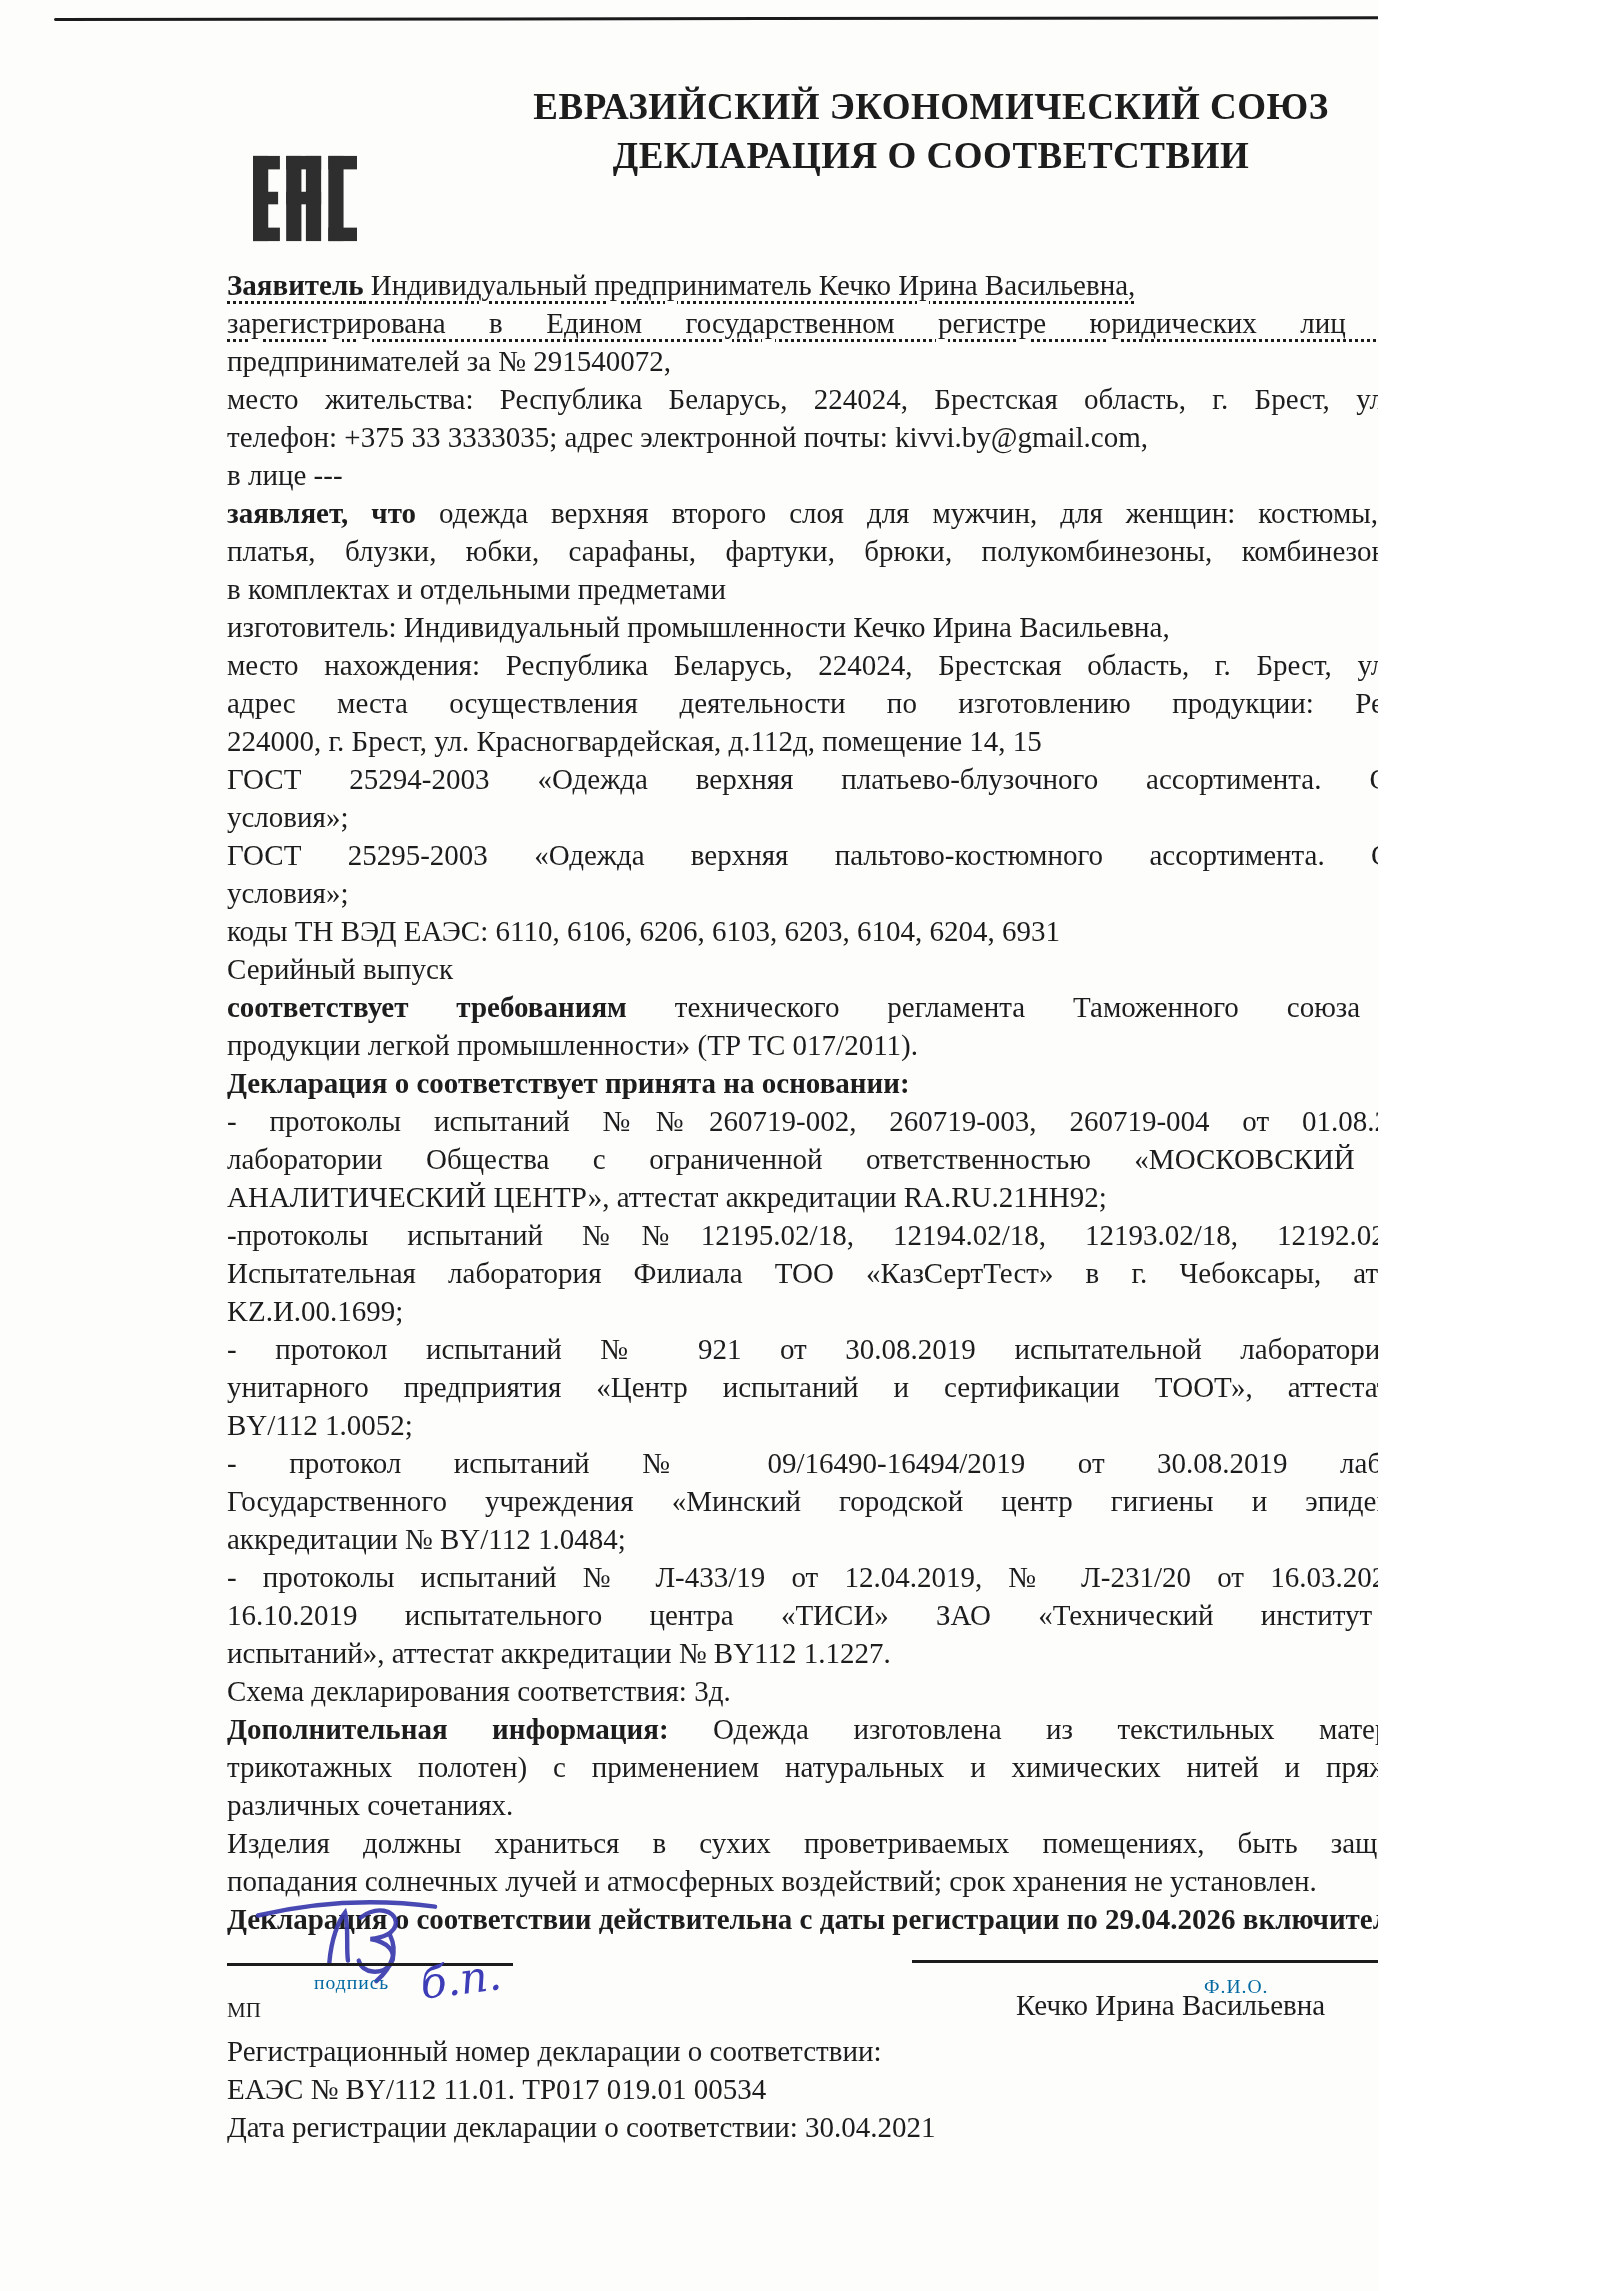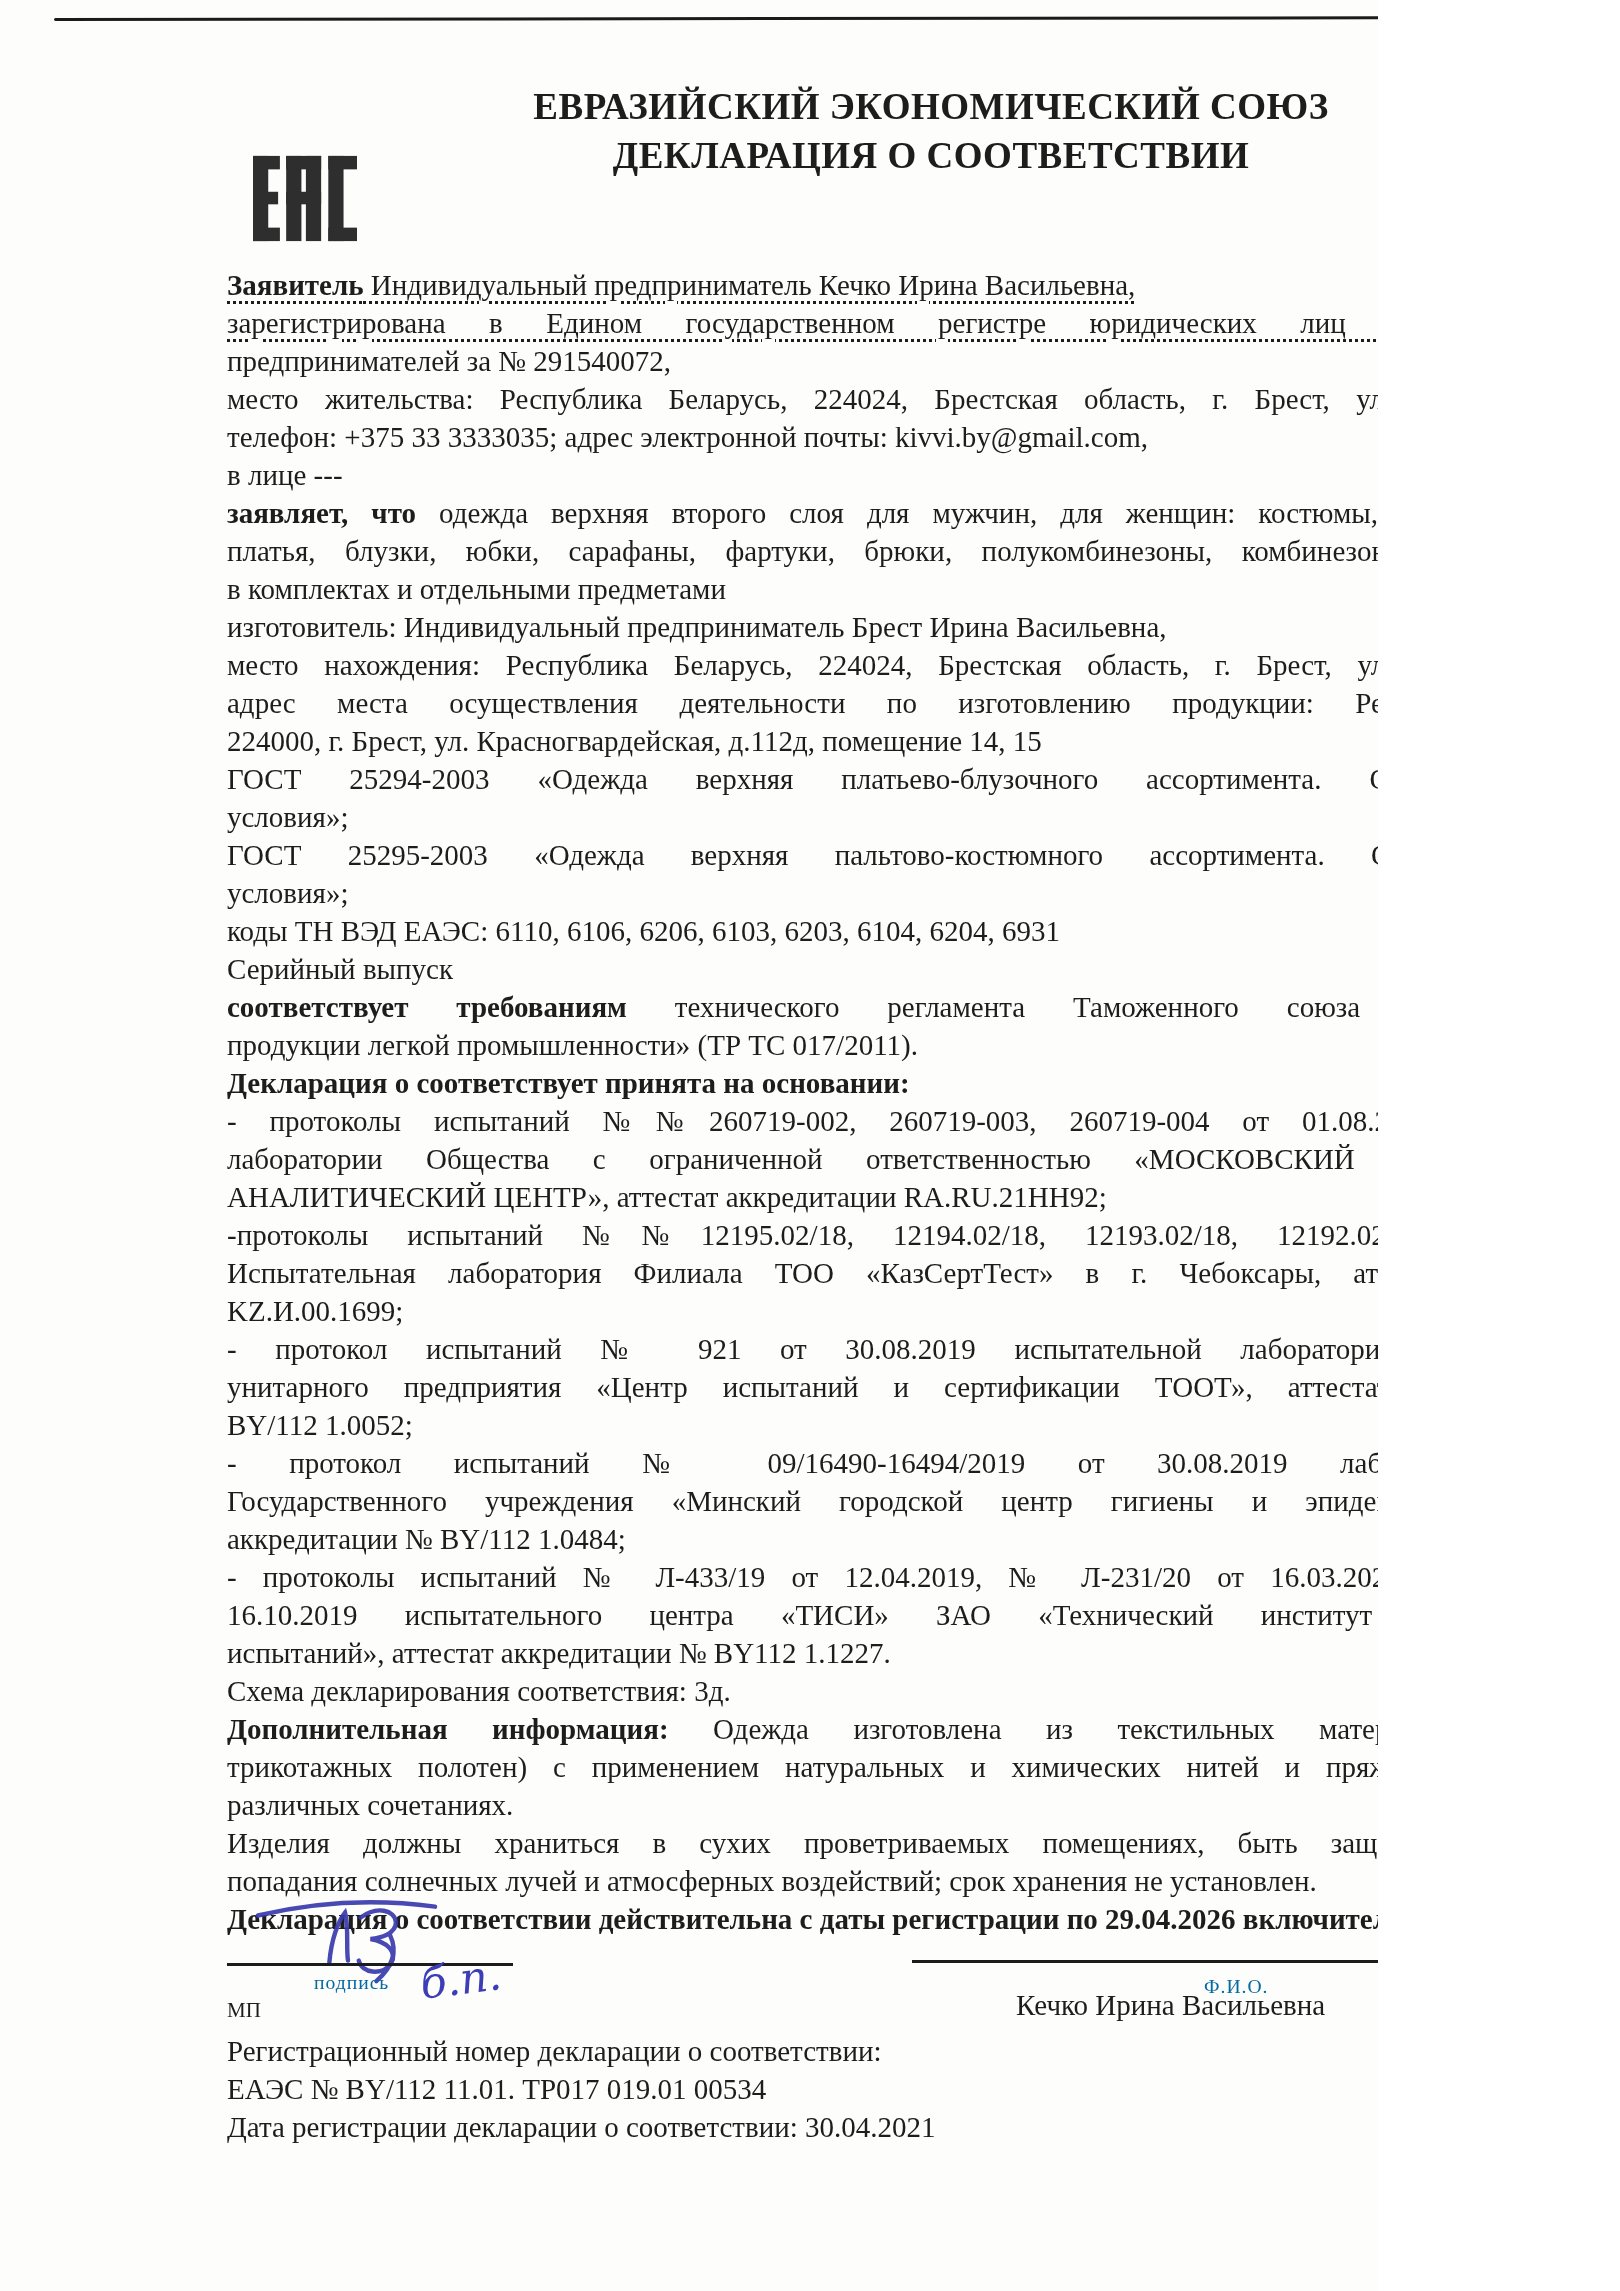--- a/index.html
+++ b/index.html
@@ -74,21 +74,21 @@
   <div id="body-lines" class="body-text">
       <div class="ln dotted"><span class="b">Заявитель</span><span> Индивидуальный предприниматель Кечко Ирина Васильевна,</span></div>
       <div class="ln stretch dotted"><span>зарегистрирована в Едином государственном регистре юридических лиц и индивидуальных</span></div>
       <div class="ln"><span>предпринимателей за № 291540072,</span></div>
       <div class="ln stretch"><span>место жительства: Республика Беларусь, 224024, Брестская область, г. Брест, ул. Богдановича, д.36</span></div>
       <div class="ln"><span>телефон: +375 33 3333035; адрес электронной почты: kivvi.by@gmail.com,</span></div>
       <div class="ln"><span>в лице ---</span></div>
       <div class="ln stretch"><span class="b">заявляет, что</span><span> одежда верхняя второго слоя для мужчин, для женщин: костюмы, жакеты, джемперы,</span></div>
       <div class="ln stretch"><span>платья, блузки, юбки, сарафаны, фартуки, брюки, полукомбинезоны, комбинезоны, шорты, жилеты</span></div>
       <div class="ln"><span>в комплектах и отдельными предметами</span></div>
-      <div class="ln"><span>изготовитель: Индивидуальный предприниматель Брест Ирина Васильевна,</span></div>
+      <div class="ln"><span>изготовитель: Индивидуальный промышленности Кечко Ирина Васильевна,</span></div>
       <div class="ln stretch"><span>место нахождения: Республика Беларусь, 224024, Брестская область, г. Брест, ул. Богдановича, д.36</span></div>
       <div class="ln stretch"><span>адрес места осуществления деятельности по изготовлению продукции: Республика Беларусь,</span></div>
       <div class="ln"><span>224000, г. Брест, ул. Красногвардейская, д.112д, помещение 14, 15</span></div>
       <div class="ln stretch"><span>ГОСТ 25294-2003 «Одежда верхняя платьево-блузочного ассортимента. Общие технические</span></div>
       <div class="ln"><span>условия»;</span></div>
       <div class="ln stretch"><span>ГОСТ 25295-2003 «Одежда верхняя пальтово-костюмного ассортимента. Общие технические</span></div>
       <div class="ln"><span>условия»;</span></div>
       <div class="ln"><span>коды ТН ВЭД ЕАЭС: 6110, 6106, 6206, 6103, 6203, 6104, 6204, 6931</span></div>
       <div class="ln"><span>Серийный выпуск</span></div>
       <div class="ln stretch"><span class="b">соответствует требованиям</span><span> технического регламента Таможенного союза «О безопасности</span></div>

